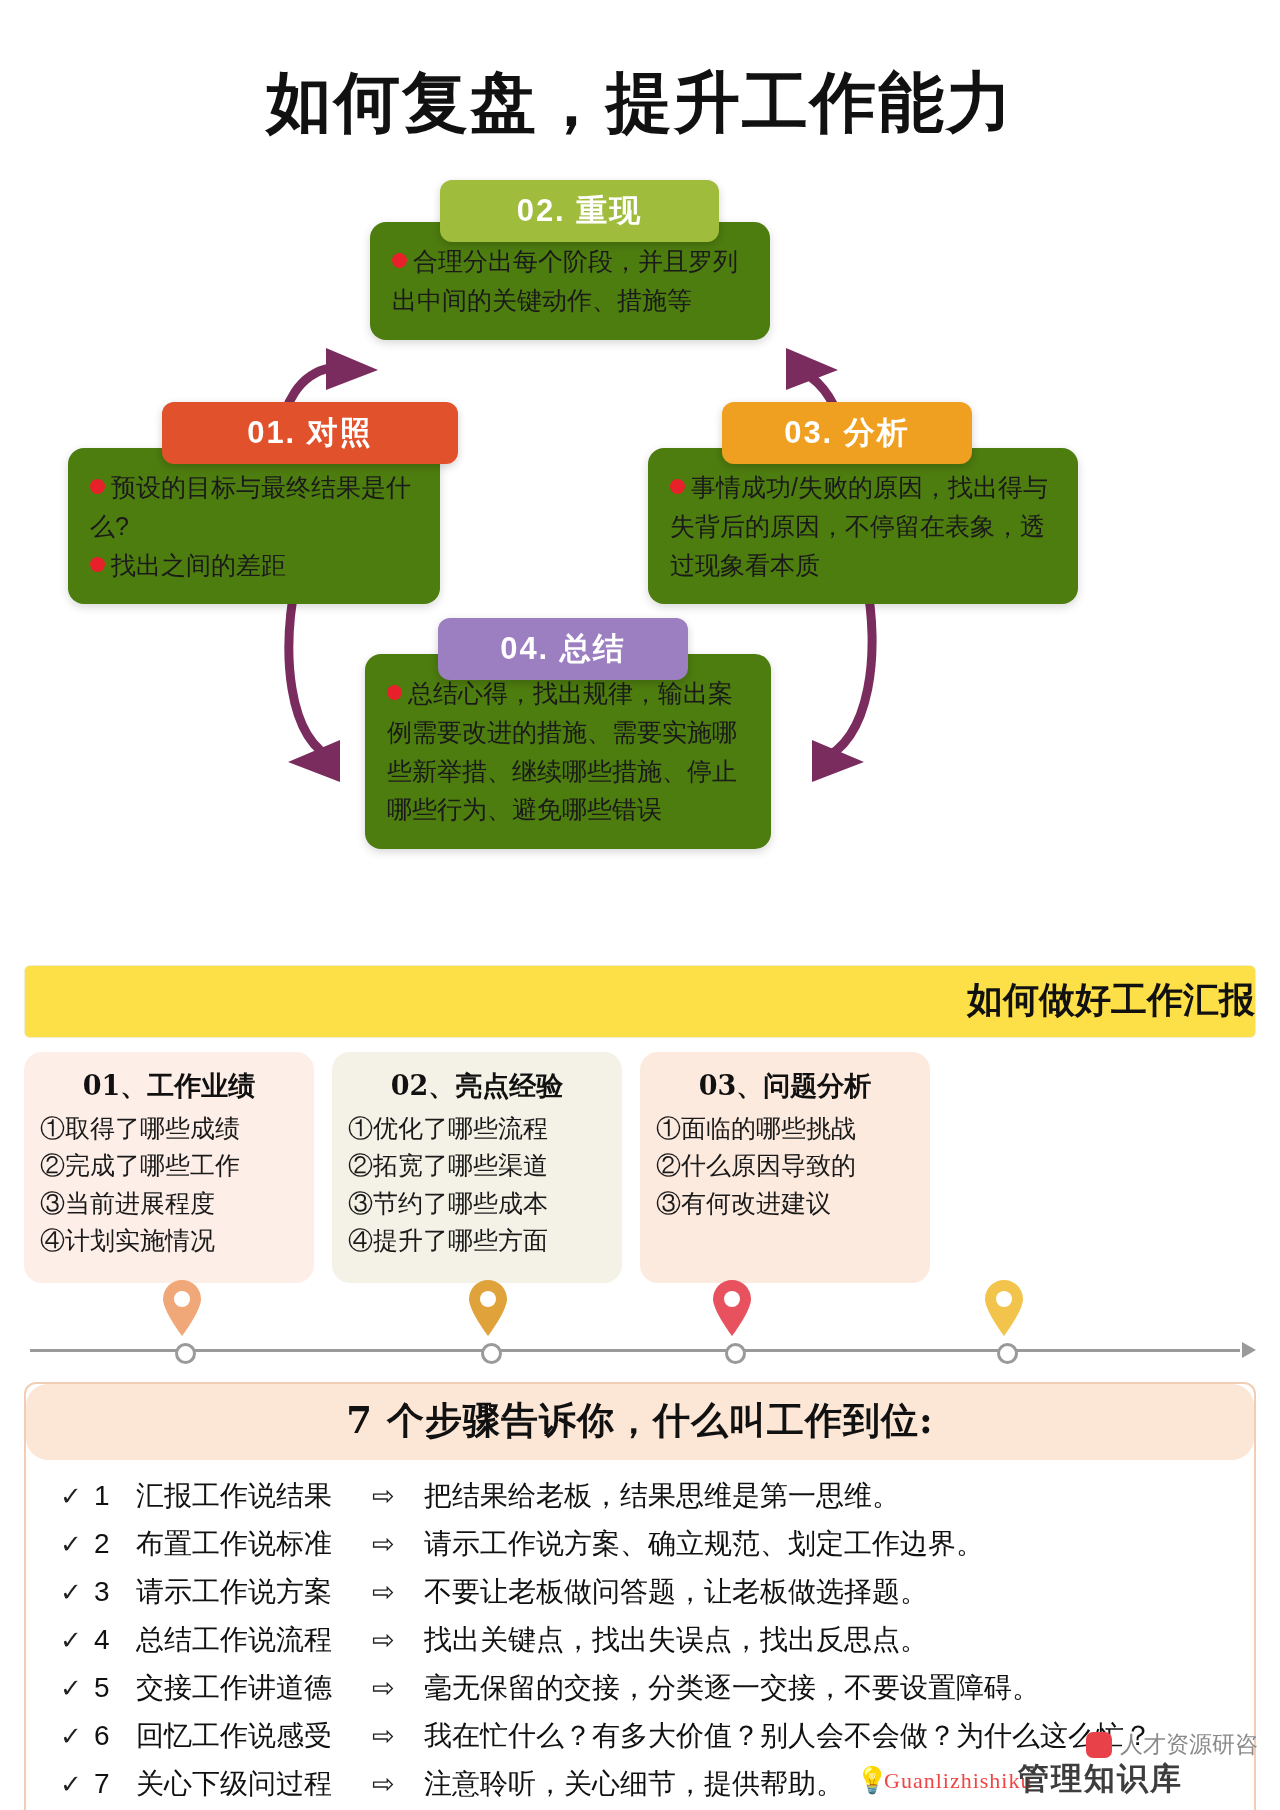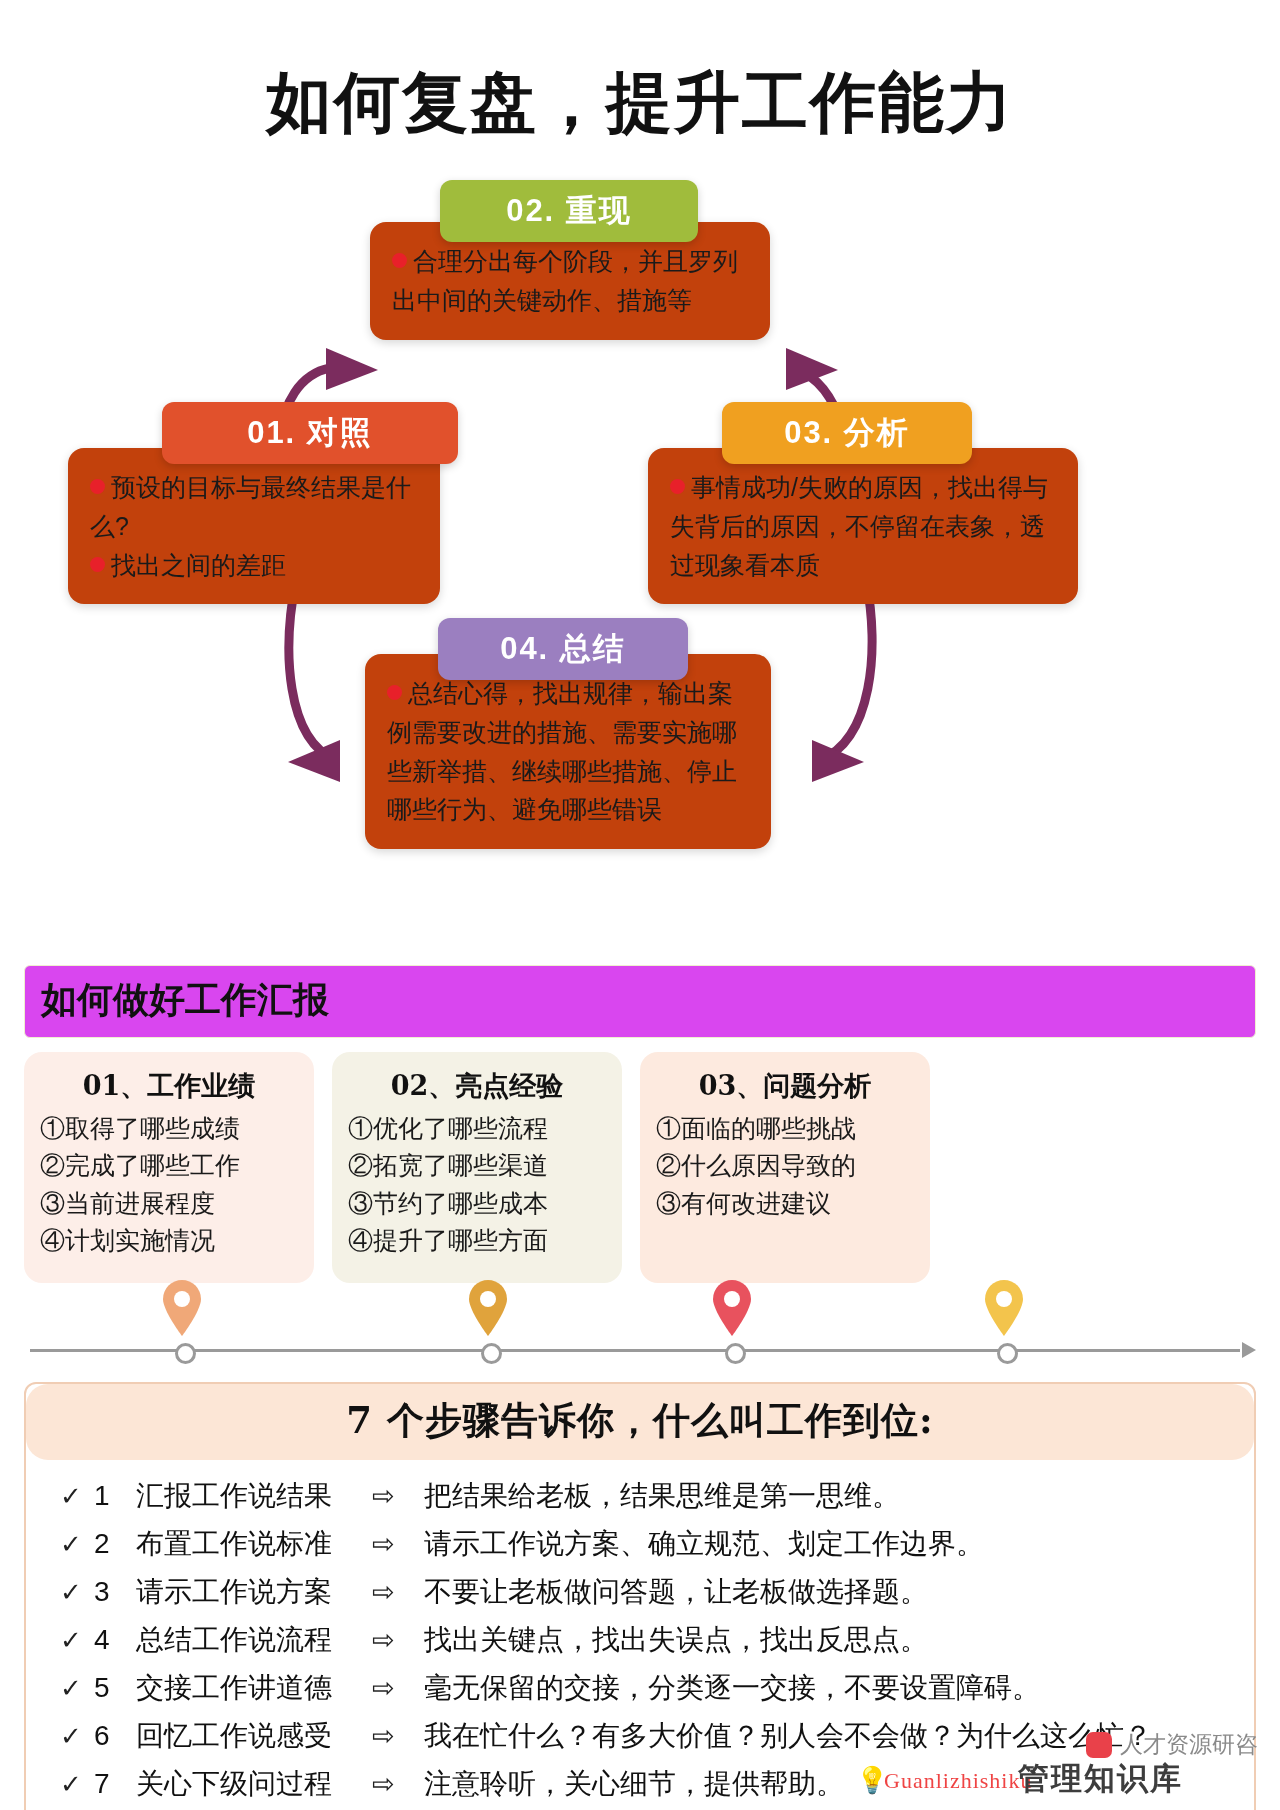--- a/index.html
+++ b/index.html
@@ -39,21 +39,21 @@
   .cycle {
     position: absolute;
     top: 180px;
     left: 0;
     width: 1280px;
     height: 780px;
   }
 
   .card {
     position: absolute;
-    background: #c2410c;
+    background: #4d7c0f;
     border-radius: 16px;
     box-shadow: 0 3px 10px rgba(0,0,0,0.16);
     box-sizing: border-box;
   }
   .card .body {
     padding: 20px 22px 20px 22px;
     font-size: 25px;
     line-height: 1.55;
     color: #1a1a1a;
   }
@@ -81,42 +81,42 @@
     line-height: 62px;
     height: 62px;
     box-shadow: 0 3px 8px rgba(0,0,0,0.18);
   }
 
   
   #card-01 { left: 68px; top: 268px; width: 372px; }
   #chip-01 { left: 162px; top: 222px; width: 296px; background: #e1512c; }
   
   #card-02 { left: 370px; top: 42px; width: 400px; }
-  #chip-02 { left: 440px; top: 0px; width: 258px; background: #a0bc3c; }
+  #chip-02 { left: 440px; top: 0px; width: 279px; background: #a0bc3c; }
   
   #card-03 { left: 648px; top: 268px; width: 430px; }
   #chip-03 { left: 722px; top: 222px; width: 250px; background: #f0a020; }
   
   #card-04 { left: 365px; top: 474px; width: 406px; }
   #chip-04 { left: 438px; top: 438px; width: 250px; background: #9b7fc0; }
 
   .arrows { position: absolute; left: 0; top: 0; width: 1280px; height: 780px; }
 
   
   .report {
     position: absolute;
     top: 965px;
     left: 24px;
     width: 1232px;
   }
   .report-banner {
-    background: #d946ef;
+    background: #fde047;
     border: 1px solid #efefcf;
     border-radius: 6px;
-    text-align: left;
+    text-align: right;
     font-family: "DejaVu Serif", "Liberation Serif", serif;
     font-weight: bold;
     font-size: 36px;
     padding: 10px 0 12px 16px;
     color: #111;
   }
   .report-cards {
     position: relative;
     margin-top: 14px;
     display: flex;

